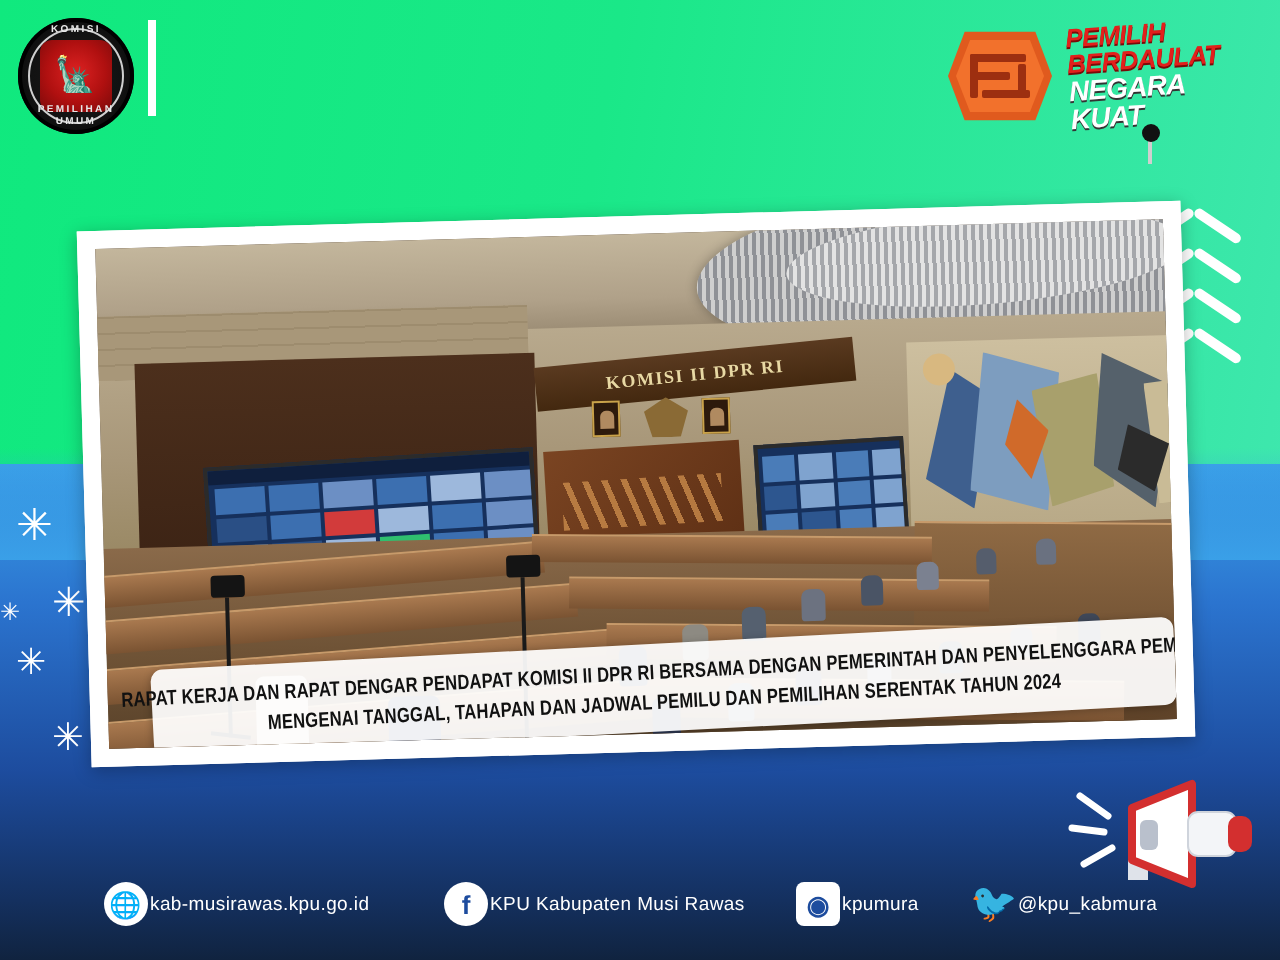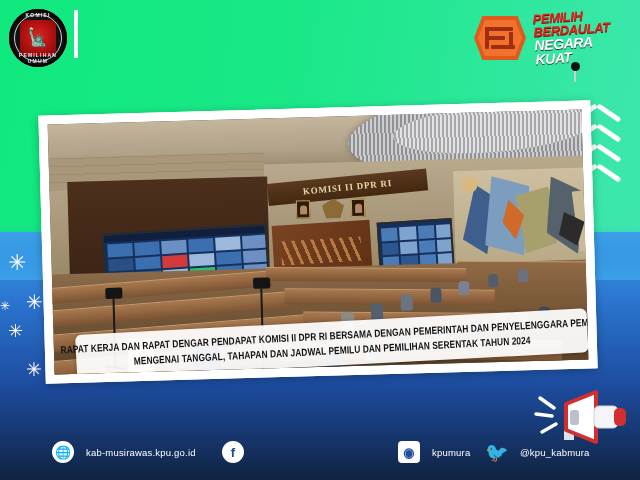--- a/index.html
+++ b/index.html
@@ -339,21 +339,21 @@
     display:flex; align-items:center; z-index:4;
   }
   .social { display:flex; align-items:center; position:absolute; }
   .social .ic {
     width:22px; height:22px; border-radius:50%;
     background:#ffffff; color:#1d4c9e;
     display:flex; align-items:center; justify-content:center;
     font-size:13px; font-weight:bold; flex:none;
   }
   .social .tx {
-    margin-left:12px; font-size:9.5px; color:#ffffff; white-space:nowrap;
+    margin-left:1px; font-size:9.5px; color:#ffffff; white-space:nowrap;
     letter-spacing:.2px;
   }
   .s-web { left:52px; }
   .s-fb  { left:222px; }
   .s-ig  { left:398px; }
   .s-tw  { left:486px; }
   .ic.sq { border-radius:4px; }
   .ic.plain { background:transparent; color:#fff; font-size:19px; }
 </style>
 </head>
@@ -551,20 +551,21 @@
 
   <div class="footer">
 
     <div class="social s-web">
       <span class="ic">🌐</span>
       <span class="tx">kab-musirawas.kpu.go.id</span>
     </div>
 
     <div class="social s-fb">
       <span class="ic">f</span>
+      <span class="tx">KPU Kabupaten Musi Rawas</span>
     </div>
 
     <div class="social s-ig">
       <span class="ic sq">◉</span>
       <span class="tx">kpumura</span>
     </div>
 
     <div class="social s-tw">
       <span class="ic plain">🐦</span>
       <span class="tx">@kpu_kabmura</span>

